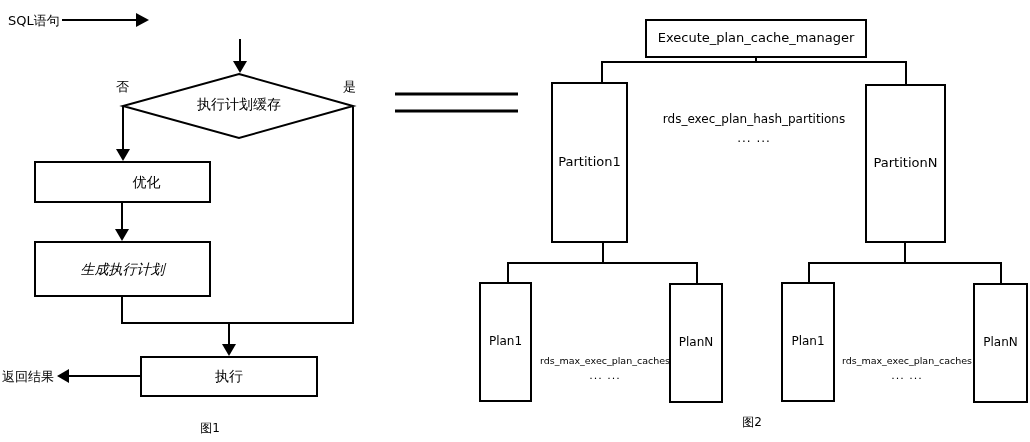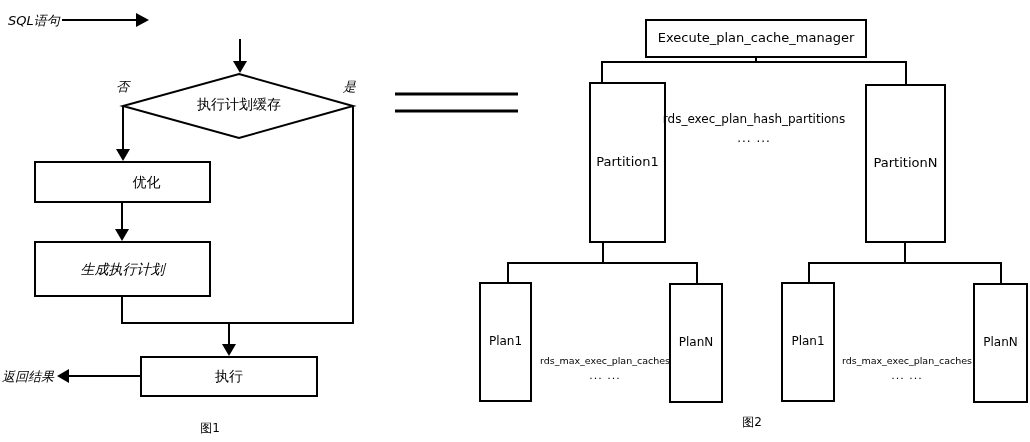--- a/index.html
+++ b/index.html
@@ -15,21 +15,21 @@
   .box{
     position:absolute;
     box-sizing:border-box;
     border:2px solid #000;
     background:#fff;
     display:flex;align-items:center;justify-content:center;
     text-align:center;
     font-size:14px;
     line-height:1.15;
   }
-  .lbl{position:absolute;font-size:13px;white-space:nowrap;font-style:italic;}
+  .lbl{position:absolute;font-size:13px;white-space:nowrap;}
   .note-wrap{position:absolute;text-align:center;}
   .note{font-size:12px;white-space:nowrap;}
   .note-sm{font-size:9.5px;white-space:nowrap;margin-top:36px;}
   .ellips{font-size:12px;margin-top:5px;letter-spacing:1px;white-space:nowrap;}
   .diamond-label{
     position:absolute;left:148px;top:96px;width:182px;
     text-align:center;font-size:14px;
   }
   .caption{position:absolute;font-size:12px;text-align:center;width:60px;}
   .latin{font-size:13px;}
@@ -105,21 +105,21 @@
   </div>
 
   <span class="lbl" style="left:2px;top:368px;">返回结果</span>
 
   <div class="caption" style="left:180px;top:420px;">图1</div>
 
   <div class="box latin" style="left:645px;top:3px;width:222px;height:39px;margin-top:16px;">
     <span>Execute_plan_cache_manager</span>
   </div>
 
-  <div class="box latin" style="left:589px;top:82px;width:77px;height:161px;">
+  <div class="box latin" style="left:551px;top:82px;width:77px;height:161px;">
     <span>Partition1</span>
   </div>
 
   <div class="box latin" style="left:865px;top:84px;width:81px;height:159px;">
     <span>PartitionN</span>
   </div>
 
   <div class="note-wrap" style="left:604px;top:112px;width:300px;">
     <div class="note">rds_exec_plan_hash_partitions</div>
     <div class="ellips">... ...</div>

